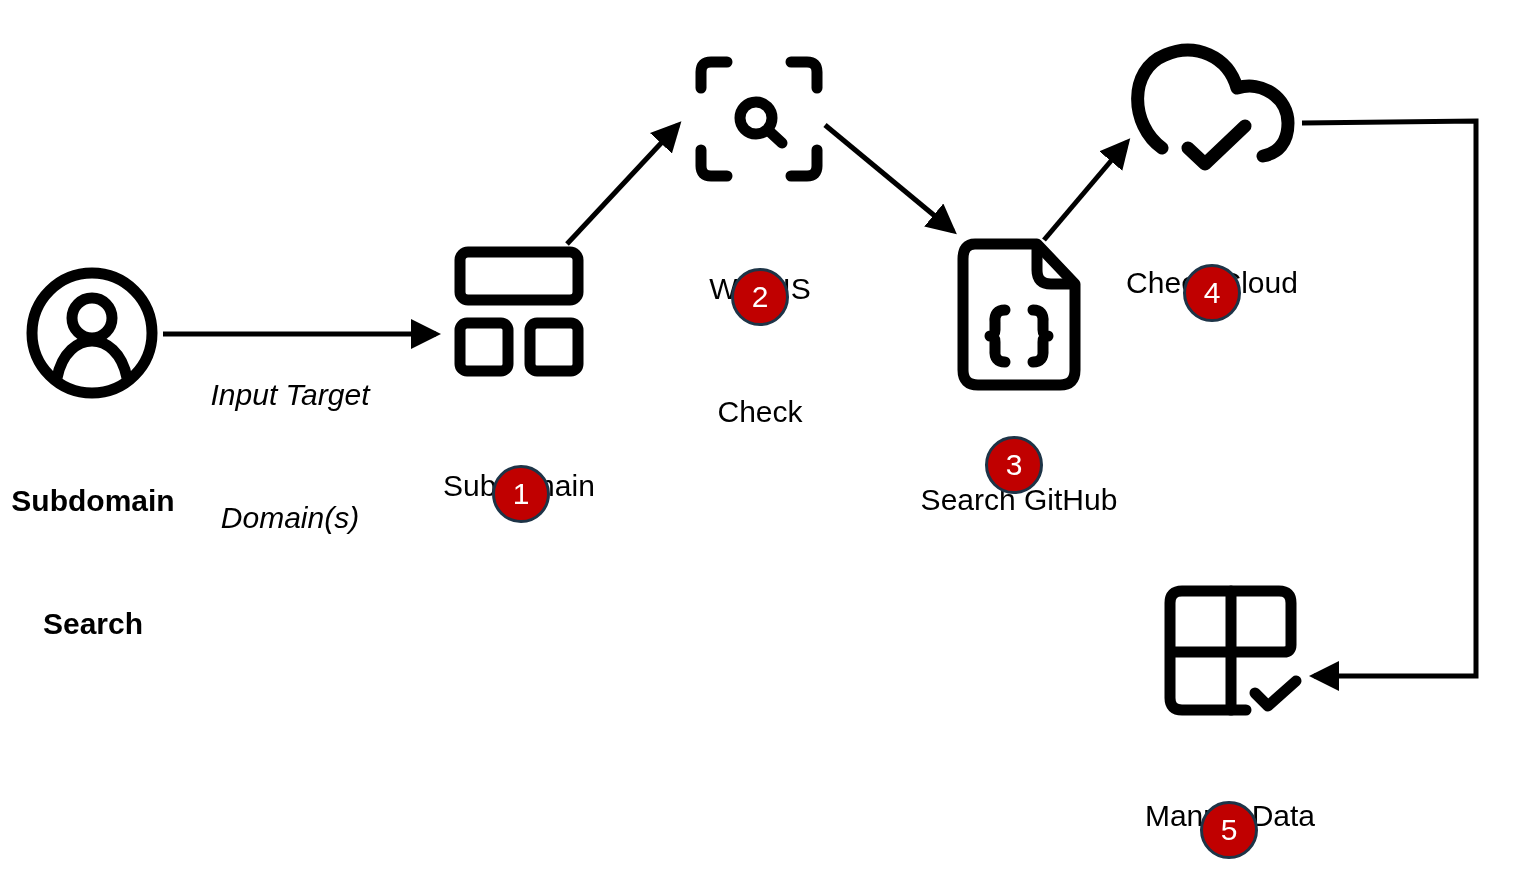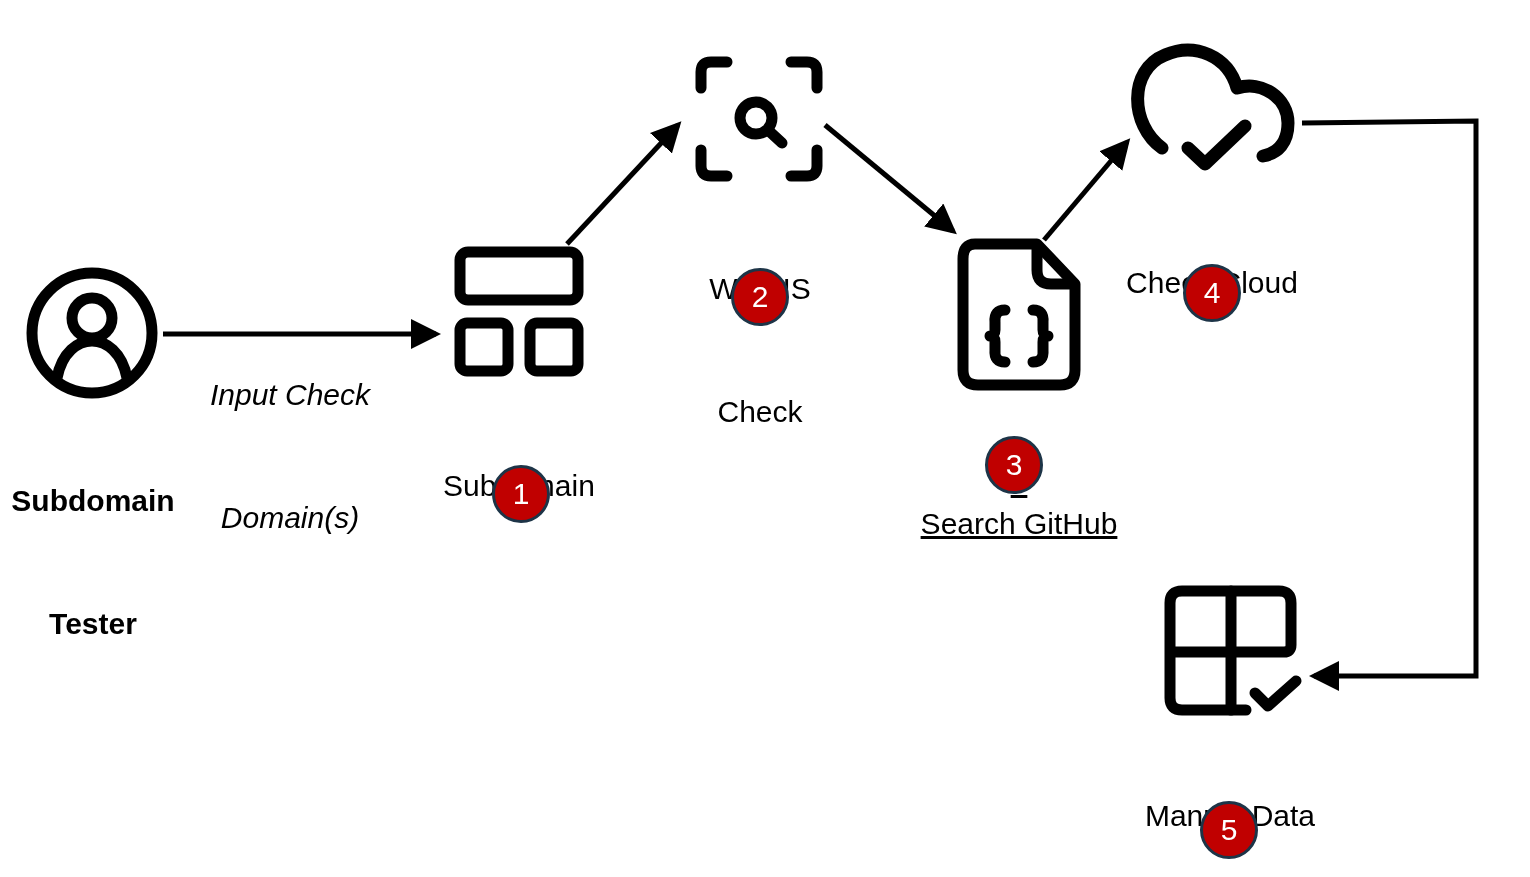--- a/index.html
+++ b/index.html
@@ -64,40 +64,40 @@
     <line x1="163" y1="334" x2="436" y2="334" marker-end="url(#ah)"></line>
     <line x1="567" y1="244" x2="678" y2="125" marker-end="url(#ah)"></line>
     <line x1="825" y1="125" x2="953" y2="231" marker-end="url(#ah)"></line>
     <line x1="1044" y1="240" x2="1127" y2="142" marker-end="url(#ah)"></line>
     <polyline points="1302,123 1476,121 1476,676 1314,676" marker-end="url(#ah)"></polyline>
   </g>
 </svg>
 
 <div class="label bold" style="left:93px; top:398px;">
   <div>Subdomain</div>
-  <div>Tester</div>
+  <div>Search</div>
 </div>
 
 <div class="label italic" style="left:290px; top:292px;">
-  <div>Input Check</div>
+  <div>Input Target</div>
   <div>Domain(s)</div>
 </div>
 
 <div class="label" style="left:519px; top:383px;">
   <div>Subdomain</div>
 </div>
 <div class="badge" style="left: 521px; top: 494px; background: rgb(192, 0, 0); border-color: rgb(29, 52, 71);">1</div>
 
 <div class="label" style="left:760px; top:186px;">
   <div>WHOIS</div>
   <div>Check</div>
 </div>
 <div class="badge" style="left: 760px; top: 297px; background: rgb(192, 0, 0); border-color: rgb(29, 52, 71);">2</div>
 
-<div class="label" style="left:1019px; top:421px;text-decoration:underline;">
+<div class="label" style="left:1019px; top:397px;">
   <div>Search GitHub</div>
 </div>
 <div class="badge" style="left: 1014px; top: 465px; background: rgb(192, 0, 0); border-color: rgb(29, 52, 71);">3</div>
 
 <div class="label" style="left:1212px; top:180px;">
   <div>Check Cloud</div>
 </div>
 <div class="badge" style="left: 1212px; top: 293px; background: rgb(192, 0, 0); border-color: rgb(29, 52, 71);">4</div>
 
 <div class="label" style="left:1230px; top:713px;">

